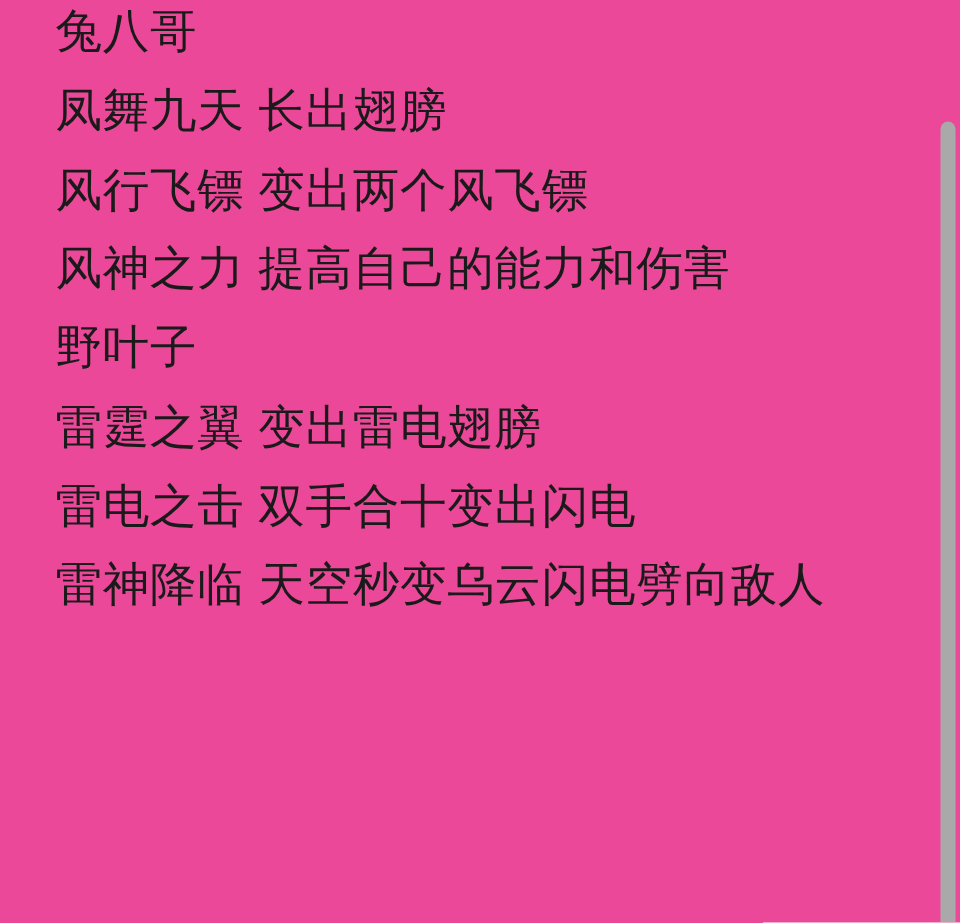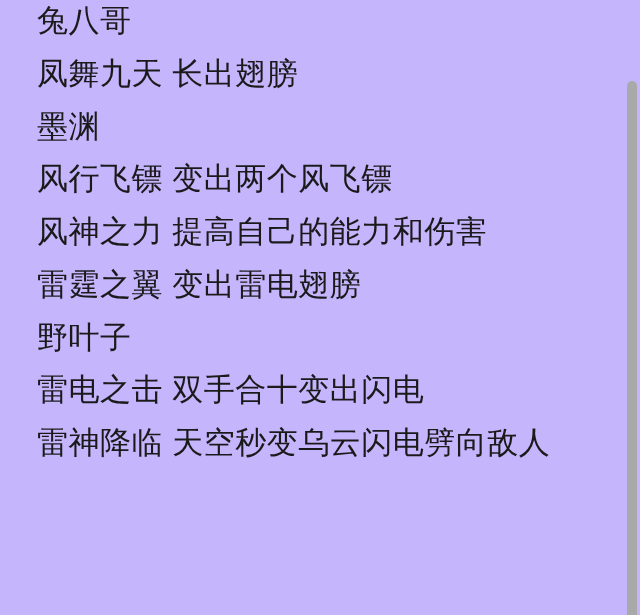--- a/index.html
+++ b/index.html
@@ -7,21 +7,21 @@
     width: 640px;
     height: 615px;
     background: #ffffff;
     overflow: hidden;
     font-family: "Liberation Sans", "DejaVu Sans", sans-serif;
   }
   .viewport {
     position: relative;
     width: 640px;
     height: 615px;
-    background: #c4b5fd;
+    background: #ec4899;
     overflow: hidden;
   }
   .article-body {
     margin-top: -5px;
     padding-left: 37px;
     padding-right: 20px;
     font-size: 31px;
     line-height: 52.75px;
     color: #1a1a1a;
     font-weight: 400;
@@ -47,30 +47,29 @@
 <div class="viewport">
 
   <div class="article-body" style="color: rgb(26, 26, 26);">
 
     <div class="line"><span>兔八哥</span></div>
 
 
 
     <div class="line"><span>凤舞九天</span><span class="sep"> </span><span>长出翅膀</span></div>
 
-    <div class="line"><span>墨渊</span></div>
 
 
     <div class="line"><span>风行飞镖</span><span class="sep"> </span><span>变出两个风飞镖</span></div>
 
     <div class="line"><span>风神之力</span><span class="sep"> </span><span>提高自己的能力和伤害</span></div>
 
+    <div class="line"><span>野叶子</span></div>
+
     <div class="line"><span>雷霆之翼</span><span class="sep"> </span><span>变出雷电翅膀</span></div>
-
-    <div class="line"><span>野叶子</span></div>
 
     <div class="line"><span>雷电之击</span><span class="sep"> </span><span>双手合十变出闪电</span></div>
 
     <div class="line"><span>雷神降临</span><span class="sep"> </span><span>天空秒变乌云闪电劈向敌人</span></div>
 
   </div>
 
   <div class="scrollbar-thumb" style="background: rgb(169, 169, 169);"></div>
 
 </div>

